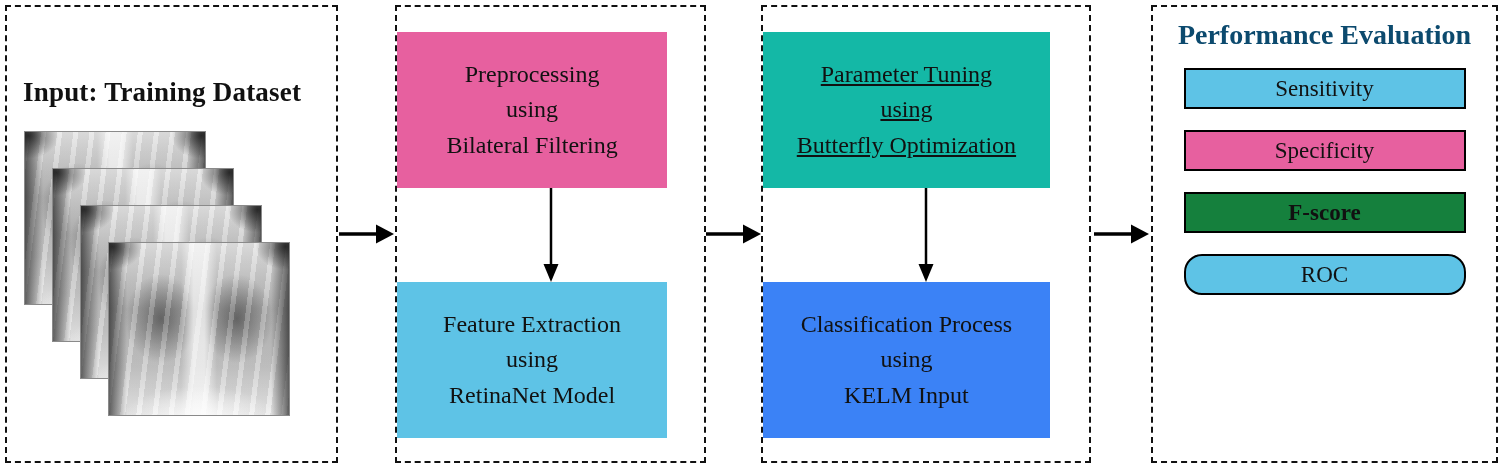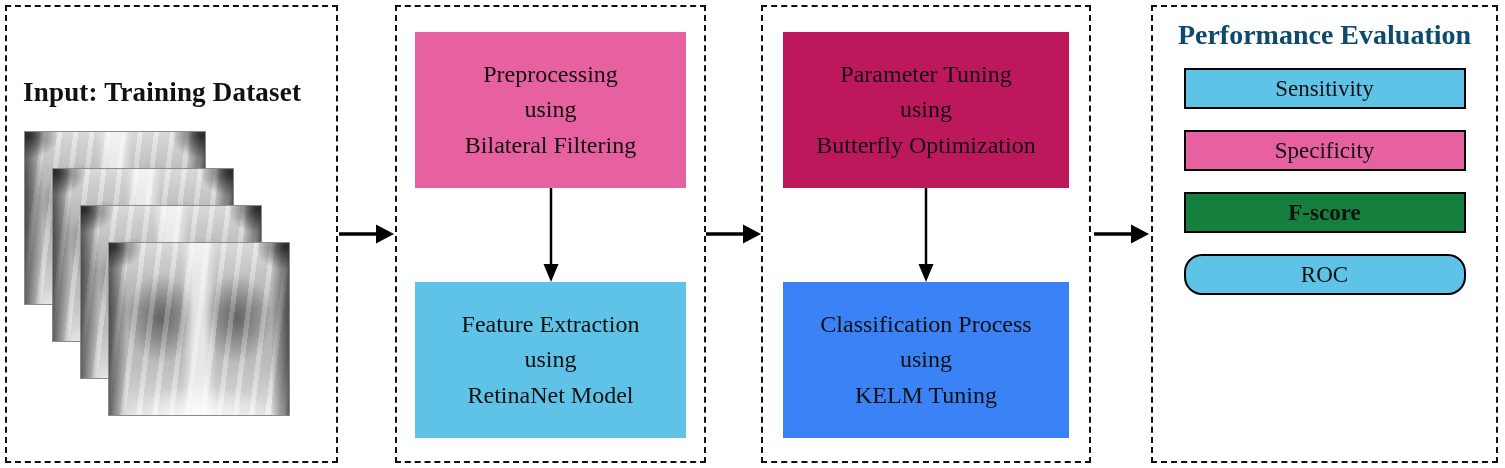--- a/index.html
+++ b/index.html
@@ -63,21 +63,20 @@
     align-self: center;
   }
   .h-arrow.a1 { width: 57px; }
   .h-arrow.a2 { width: 55px; }
   .h-arrow.a3 { width: 60px; }
   .v-arrow { line-height: 0; margin: 0 auto; }
   
   .stage-panel {
     display: flex;
     flex-direction: column;
-    align-items: center;
     padding-top: 25px;
   }
   .stage-panel.s1 { width: 311px; }
   .stage-panel.s2 { width: 330px; }
   .stage-box {
     width: 88%;
     height: 156px;
     display: flex;
     flex-direction: column;
     justify-content: center;
@@ -157,35 +156,35 @@
   </section>
 
   <div class="h-arrow a2">
     <svg width="55" height="26" viewBox="0 0 55 26" aria-hidden="true">
       <line x1="0" y1="13" x2="39" y2="13" stroke="#000" stroke-width="3.5"></line>
       <polygon points="37,3.5 37,22.5 55,13" fill="#000"></polygon>
     </svg>
   </div>
 
   <section class="panel stage-panel s2">
-    <div class="stage-box" style="background: #be185d;">
+    <div class="stage-box" style="background: #14b8a6; text-decoration: underline;">
       <span>Parameter Tuning</span>
       <span>using</span>
       <span>Butterfly Optimization</span>
     </div>
     <div class="v-arrow">
       <svg width="22" height="94" viewBox="0 0 22 94" aria-hidden="true">
         <line x1="11" y1="0" x2="11" y2="78" stroke="#000" stroke-width="2.5"></line>
         <polygon points="3.5,76 18.5,76 11,94" fill="#000"></polygon>
       </svg>
     </div>
     <div class="stage-box" style="background: #3b82f6;">
       <span>Classification Process</span>
       <span>using</span>
-      <span>KELM Tuning</span>
+      <span>KELM Input</span>
     </div>
   </section>
 
   <div class="h-arrow a3">
     <svg width="55" height="26" viewBox="0 0 55 26" aria-hidden="true">
       <line x1="0" y1="13" x2="39" y2="13" stroke="#000" stroke-width="3.5"></line>
       <polygon points="37,3.5 37,22.5 55,13" fill="#000"></polygon>
     </svg>
   </div>
 

